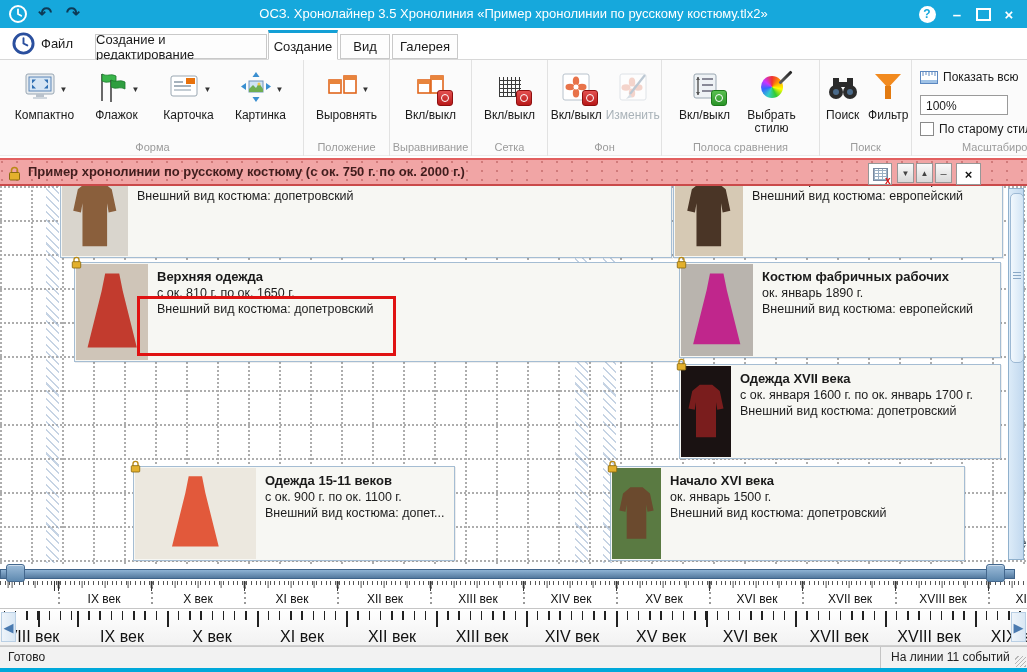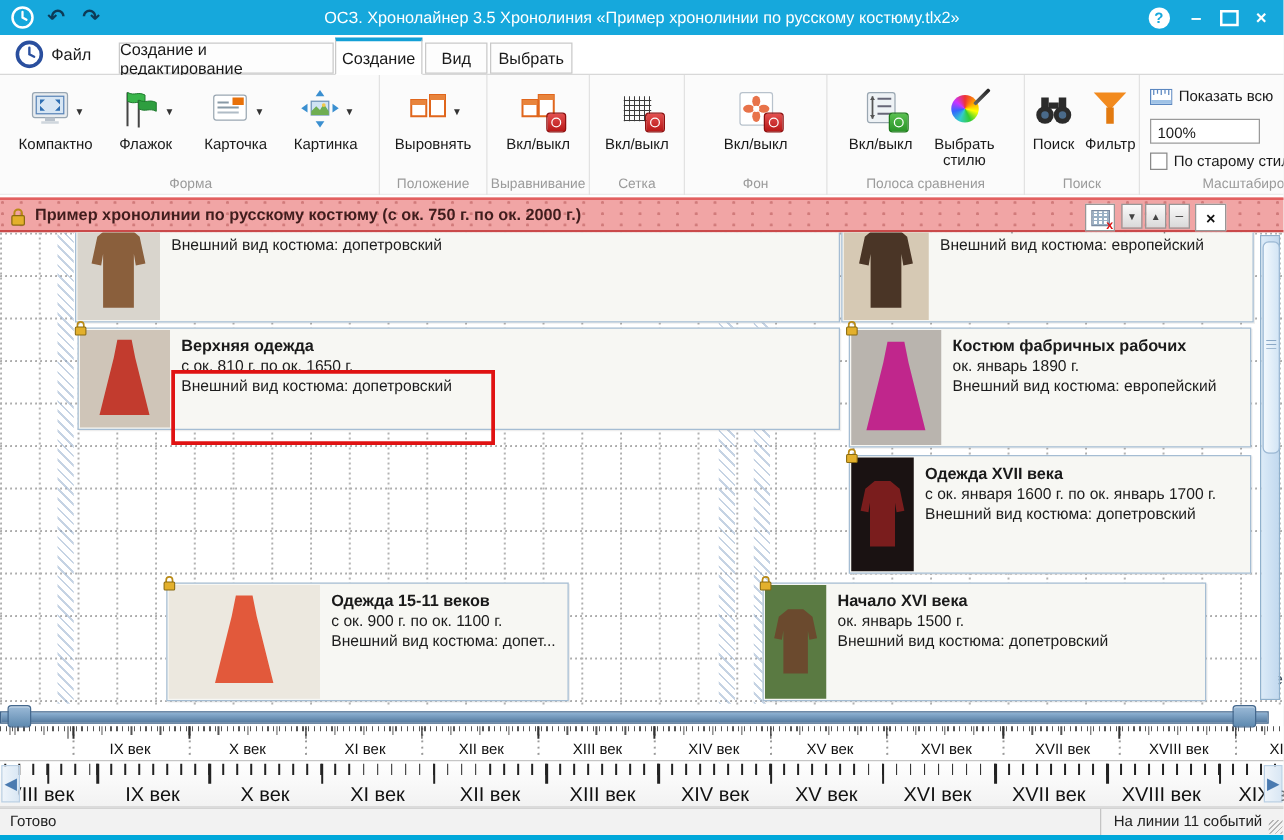--- a/index.html
+++ b/index.html
@@ -155,21 +155,21 @@
     <div class="tab" style="left:95px;width:172px">
         <span>Создание и редактирование</span>
       </div>
     <div class="tab active" style="left:268px;width:70px">
         <span>Создание</span>
       </div>
     <div class="tab" style="left:340px;width:50px">
         <span>Вид</span>
       </div>
     <div class="tab" style="left:392px;width:66px">
-        <span>Выбрать</span>
+        <span>Галерея</span>
       </div>
   </div>
 
   <div class="ribbon">
 
     <div class="rgroup" style="left:2px;width:302px">
       <div class="btnrow">
         <div class="rbtn">
           <span class="iconrow">
               <span class="iconbox">
@@ -308,20 +308,38 @@
                     <ellipse cx="21" cy="15" rx="4.5" ry="3.2"></ellipse>
                   </g>
                   <circle cx="15" cy="15" r="2.5" fill="#fff"></circle>
                 </svg>
             <span class="badge red">
                   <i></i>
                 </span>
           </span>
             </span>
           <span class="blabel">Вкл/выкл</span>
+        </div>
+        <div class="rbtn narrow">
+          <span class="iconrow">
+              <span class="iconbox" style="opacity:.55">
+            <svg width="30" height="30" viewBox="0 0 30 30">
+                  <rect x="2" y="2" width="26" height="26" rx="2" fill="#fff" stroke="#c8d0d8"></rect>
+                  <g fill="#f0b5a5">
+                    <ellipse cx="14" cy="10" rx="3.2" ry="4.5"></ellipse>
+                    <ellipse cx="14" cy="21" rx="3.2" ry="4.5"></ellipse>
+                    <ellipse cx="8" cy="15.5" rx="4.5" ry="3.2"></ellipse>
+                    <ellipse cx="20" cy="15.5" rx="4.5" ry="3.2"></ellipse>
+                  </g>
+                  <line x1="27" y1="3" x2="12" y2="22" stroke="#8aa0b4" stroke-width="2.2"></line>
+                  <path d="M12 22 l-4 5 6 -2z" fill="#b9c8d4"></path>
+                </svg>
+          </span>
+            </span>
+          <span class="blabel disabled">Изменить</span>
         </div>
       </div>
       <div class="gcap">Фон</div>
     </div>
 
     <div class="rgroup" style="left:662px;width:158px">
       <div class="btnrow">
         <div class="rbtn narrow">
           <span class="iconrow">
               <span class="iconbox">
@@ -455,21 +473,21 @@
             <path fill="currentColor" d="M15 3 h10 l6 5 3 14 -5 1 -1 -6 v28 h-16 v-28 l-1 6 -5 -1 3 -14 z"></path>
           </svg>
       </div>
       <div class="ctext">
         <div class="ctitle"></div>
         <div class="cline">с ок. января 1698 г. по ок. январь 173...</div>
         <div class="cline">Внешний вид костюма: европейский</div>
       </div>
     </div>
 
-    <div class="card" style="left:62px;top:76px;width:610px;height:82px">
+    <div class="card" style="left:74px;top:76px;width:610px;height:100px">
       <span class="lock"><svg width="11" height="13" viewBox="0 0 13 15">
             <path d="M3.5 7 V4.5 a3 3 0 0 1 6 0 V7" fill="none" stroke="#b98a15" stroke-width="1.6"></path>
             <rect x="1.5" y="6.5" width="10" height="7.5" rx="1" fill="#e3b02c" stroke="#8a6a10"></rect>
           </svg></span>
       <div class="photo" style="width: 72px; background-color: rgb(207, 197, 184); color: rgb(194, 59, 46);">
         <svg class="sil" viewBox="0 0 40 48">
             <path fill="currentColor" d="M16 2 h8 l2 10 8 32 h-28 l8 -32 z"></path>
           </svg>
       </div>
       <div class="ctext" style="padding-top:5px">

